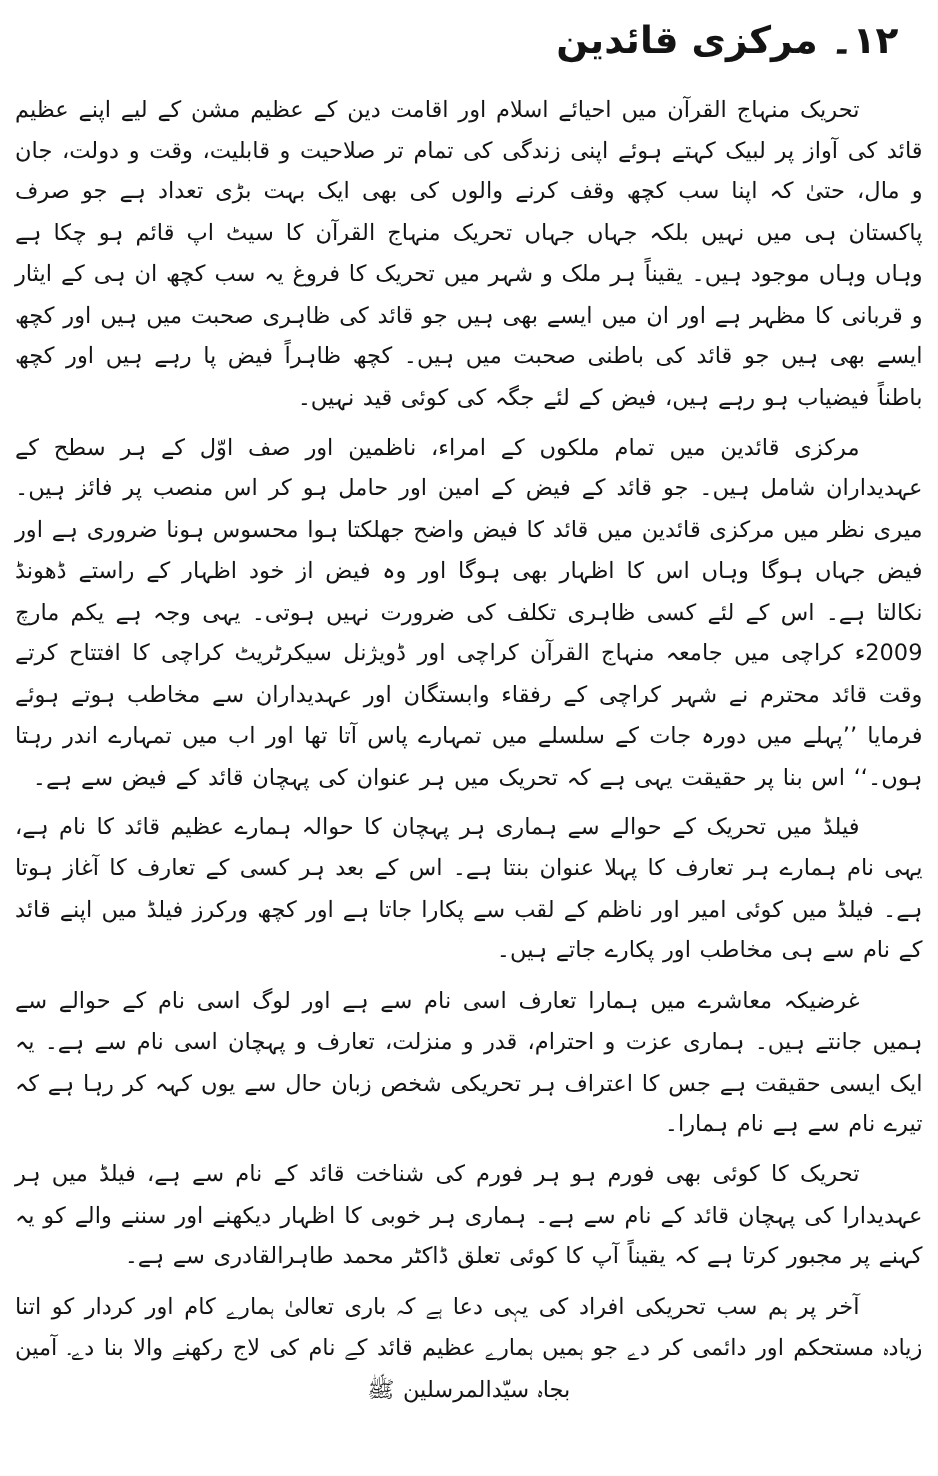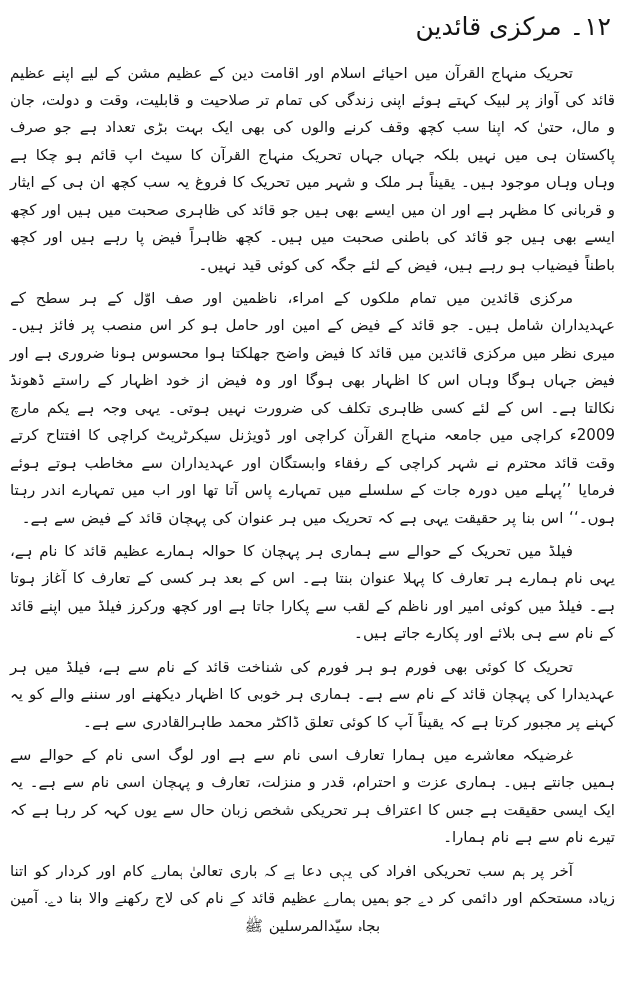--- a/index.html
+++ b/index.html
@@ -17,22 +17,22 @@
     width: 625px;
     height: 984px;
     box-sizing: border-box;
     background: #ffffff;
     color: #141414;
     direction: rtl;
     padding: 4px 10px 4px 10px;
   }
   .heading {
     font-size: 25px;
-    font-weight: normal;
-    margin: 4px 4px 14px 0;
+    font-weight: bold;
+    margin: 4px 16px 14px 0;
     line-height: 1.5;
     letter-spacing: 0;
   }
   .heading.second {
     margin-top: 22px;
   }
   .para {
     font-size: 15px;
     line-height: 1.83;
     text-align: justify;
@@ -51,21 +51,21 @@
 
 <div class="page" dir="rtl" lang="ur">
 
   <h1 class="heading">۱۲۔ مرکزی قائدین</h1>
 
   <p class="para">تحریک منہاج القرآن میں احیائے اسلام اور اقامت دین کے عظیم مشن کے لیے اپنے عظیم قائد کی آواز پر لبیک کہتے ہوئے اپنی زندگی کی تمام تر صلاحیت و قابلیت، وقت و دولت، جان و مال، حتیٰ کہ اپنا سب کچھ وقف کرنے والوں کی بھی ایک بہت بڑی تعداد ہے جو صرف پاکستان ہی میں نہیں بلکہ جہاں جہاں تحریک منہاج القرآن کا سیٹ اپ قائم ہو چکا ہے وہاں وہاں موجود ہیں۔ یقیناً ہر ملک و شہر میں تحریک کا فروغ یہ سب کچھ ان ہی کے ایثار و قربانی کا مظہر ہے اور ان میں ایسے بھی ہیں جو قائد کی ظاہری صحبت میں ہیں اور کچھ ایسے بھی ہیں جو قائد کی باطنی صحبت میں ہیں۔ کچھ ظاہراً فیض پا رہے ہیں اور کچھ باطناً فیضیاب ہو رہے ہیں، فیض کے لئے جگہ کی کوئی قید نہیں۔</p>
 
   <p class="para">مرکزی قائدین میں تمام ملکوں کے امراء، ناظمین اور صف اوّل کے ہر سطح کے عہدیداران شامل ہیں۔ جو قائد کے فیض کے امین اور حامل ہو کر اس منصب پر فائز ہیں۔ میری نظر میں مرکزی قائدین میں قائد کا فیض واضح جھلکتا ہوا محسوس ہونا ضروری ہے اور فیض جہاں ہوگا وہاں اس کا اظہار بھی ہوگا اور وہ فیض از خود اظہار کے راستے ڈھونڈ نکالتا ہے۔ اس کے لئے کسی ظاہری تکلف کی ضرورت نہیں ہوتی۔ یہی وجہ ہے یکم مارچ 2009ء کراچی میں جامعہ منہاج القرآن کراچی اور ڈویژنل سیکرٹریٹ کراچی کا افتتاح کرتے وقت قائد محترم نے شہر کراچی کے رفقاء وابستگان اور عہدیداران سے مخاطب ہوتے ہوئے فرمایا ’’پہلے میں دورہ جات کے سلسلے میں تمہارے پاس آتا تھا اور اب میں تمہارے اندر رہتا ہوں۔‘‘ اس بنا پر حقیقت یہی ہے کہ تحریک میں ہر عنوان کی پہچان قائد کے فیض سے ہے۔</p>
 
 
-  <p class="para">فیلڈ میں تحریک کے حوالے سے ہماری ہر پہچان کا حوالہ ہمارے عظیم قائد کا نام ہے، یہی نام ہمارے ہر تعارف کا پہلا عنوان بنتا ہے۔ اس کے بعد ہر کسی کے تعارف کا آغاز ہوتا ہے۔ فیلڈ میں کوئی امیر اور ناظم کے لقب سے پکارا جاتا ہے اور کچھ ورکرز فیلڈ میں اپنے قائد کے نام سے ہی بلائے اور پکارے جاتے ہیں۔</p>
+  <p class="para">فیلڈ میں تحریک کے حوالے سے ہماری ہر پہچان کا حوالہ ہمارے عظیم قائد کا نام ہے، یہی نام ہمارے ہر تعارف کا پہلا عنوان بنتا ہے۔ اس کے بعد ہر کسی کے تعارف کا آغاز ہوتا ہے۔ فیلڈ میں کوئی امیر اور ناظم کے لقب سے پکارا جاتا ہے اور کچھ ورکرز فیلڈ میں اپنے قائد کے نام سے ہی مخاطب اور پکارے جاتے ہیں۔</p>
+
+  <p class="para">غرضیکہ معاشرے میں ہمارا تعارف اسی نام سے ہے اور لوگ اسی نام کے حوالے سے ہمیں جانتے ہیں۔ ہماری عزت و احترام، قدر و منزلت، تعارف و پہچان اسی نام سے ہے۔ یہ ایک ایسی حقیقت ہے جس کا اعتراف ہر تحریکی شخص زبان حال سے یوں کہہ کر رہا ہے کہ تیرے نام سے ہے نام ہمارا۔</p>
 
   <p class="para">تحریک کا کوئی بھی فورم ہو ہر فورم کی شناخت قائد کے نام سے ہے، فیلڈ میں ہر عہدیدارا کی پہچان قائد کے نام سے ہے۔ ہماری ہر خوبی کا اظہار دیکھنے اور سننے والے کو یہ کہنے پر مجبور کرتا ہے کہ یقیناً آپ کا کوئی تعلق ڈاکٹر محمد طاہرالقادری سے ہے۔</p>
-
-  <p class="para">غرضیکہ معاشرے میں ہمارا تعارف اسی نام سے ہے اور لوگ اسی نام کے حوالے سے ہمیں جانتے ہیں۔ ہماری عزت و احترام، قدر و منزلت، تعارف و پہچان اسی نام سے ہے۔ یہ ایک ایسی حقیقت ہے جس کا اعتراف ہر تحریکی شخص زبان حال سے یوں کہہ کر رہا ہے کہ تیرے نام سے ہے نام ہمارا۔</p>
 
   <p class="para closing">آخر پر ہم سب تحریکی افراد کی یہی دعا ہے کہ باری تعالیٰ ہمارے کام اور کردار کو اتنا زیادہ مستحکم اور دائمی کر دے جو ہمیں ہمارے عظیم قائد کے نام کی لاج رکھنے والا بنا دے۔ آمین بجاہ سیّدالمرسلین ﷺ</p>
 
 </div>
 
 </body></html>

